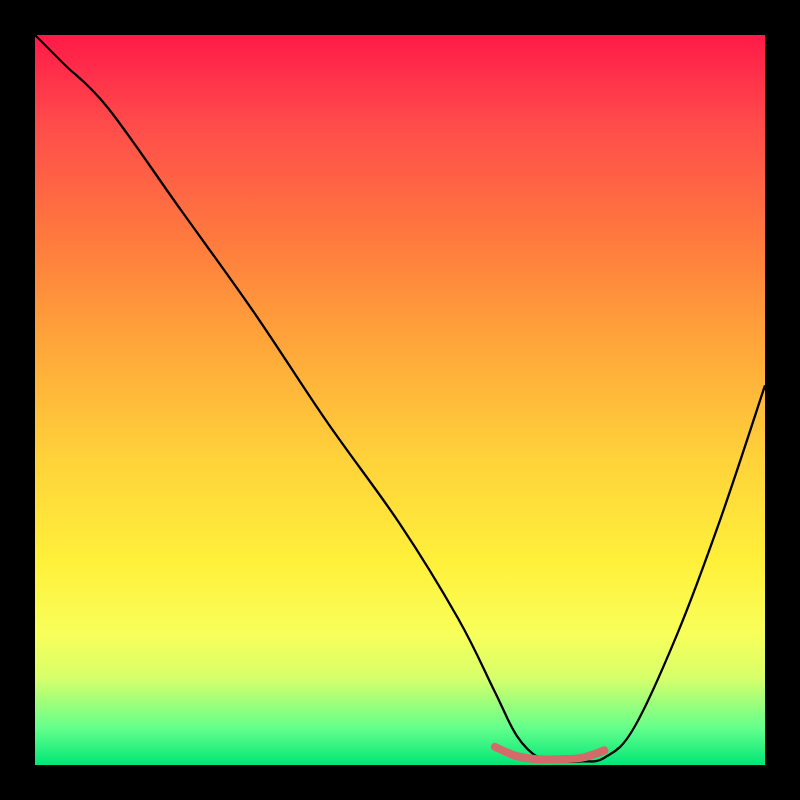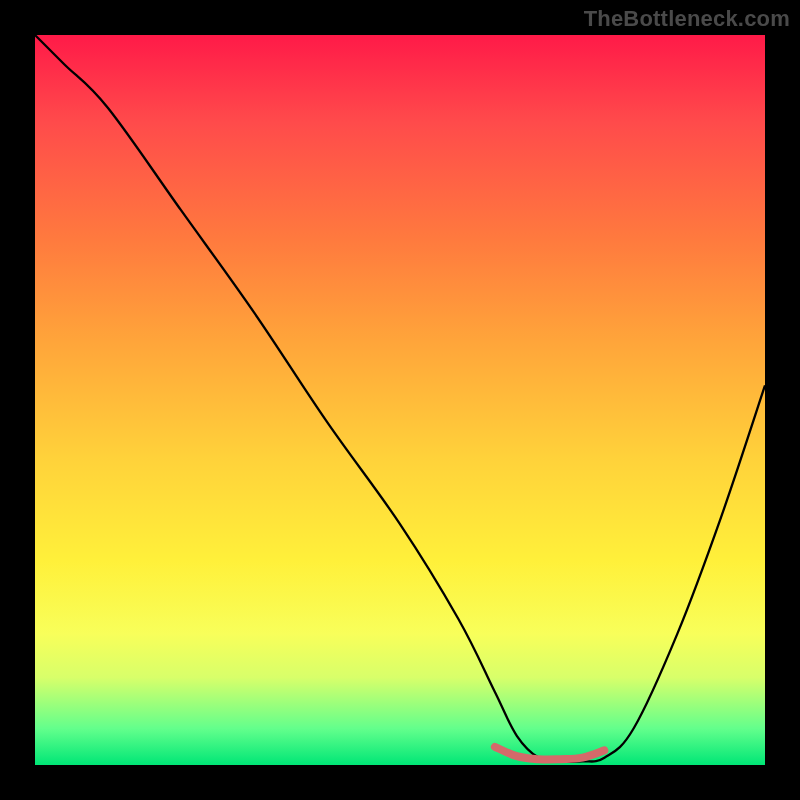--- a/index.html
+++ b/index.html
@@ -61,14 +61,13 @@
 </head>
 <body>
 
 <div class="frame">
   <div class="plot">
     <svg class="curve" viewBox="0 0 730 730" preserveAspectRatio="none">
       <path class="line1" id="series-curve" d="M 0.0 0.0 C 5.3 5.3, 16.1 16.1, 29.2 29.2 C 42.3 42.3, 52.0 46.7, 73.0 73.0 C 94.0 99.3, 119.7 138.4, 146.0 175.2 C 172.3 212.0, 192.7 239.3, 219.0 277.4 C 245.3 315.5, 265.7 348.8, 292.0 386.9 C 318.3 425.0, 341.3 453.6, 365.0 489.1 C 388.7 524.6, 406.3 553.8, 423.4 584.0 C 440.5 614.2, 449.4 636.0, 459.9 657.0 C 470.4 678.0, 473.9 689.0, 481.8 700.8 C 489.7 712.6, 495.8 718.1, 503.7 722.7 C 511.6 727.3, 517.7 725.7, 525.6 726.4 C 533.5 727.0, 539.6 727.0, 547.5 726.4 C 555.4 725.7, 560.2 728.6, 569.4 722.7 C 578.6 716.8, 585.5 715.8, 598.6 693.5 C 611.7 671.2, 626.6 636.7, 642.4 598.6 C 658.2 560.5, 670.4 526.5, 686.2 481.8 C 702.0 437.1, 722.1 374.1, 730.0 350.4"></path>
       <path class="line2" id="series-highlight" d="M 459.9 711.8 C 463.8 713.5, 473.9 719.0, 481.8 721.2 C 489.7 723.5, 495.8 723.6, 503.7 724.2 C 511.6 724.7, 517.7 724.4, 525.6 724.2 C 533.5 723.9, 539.6 724.3, 547.5 722.7 C 555.4 721.1, 565.5 716.7, 569.4 715.4"></path>
     </svg>
   </div>
-  <div class="watermark">TheBottleneck.com</div>
 </div>
 
 </body></html>

